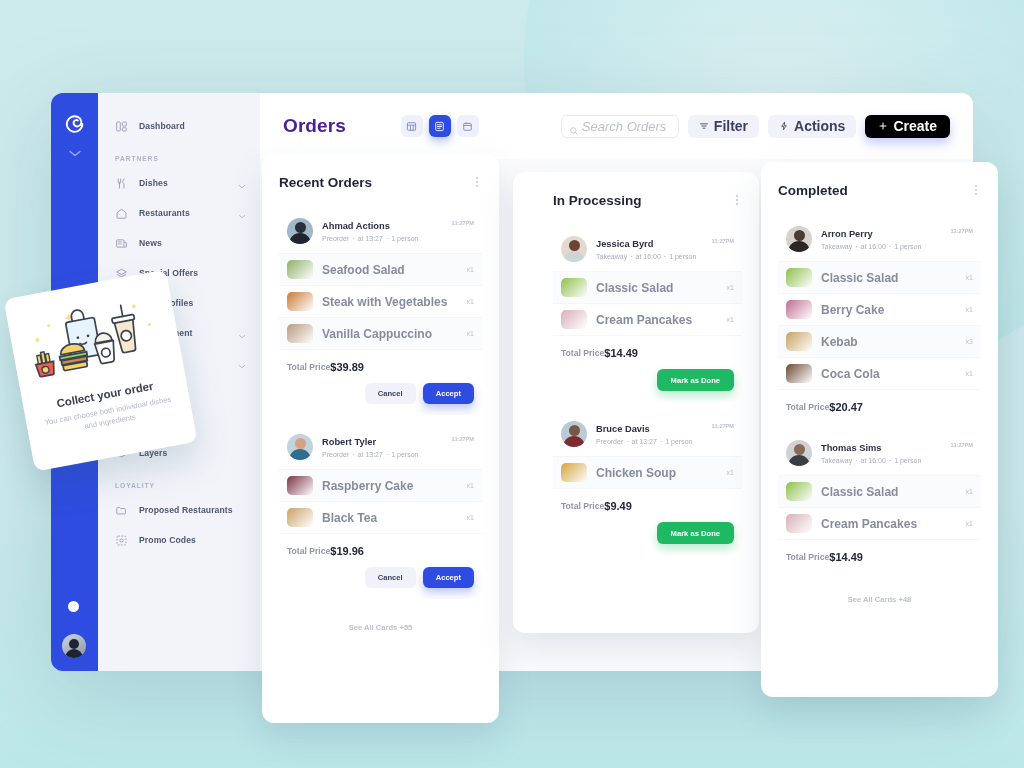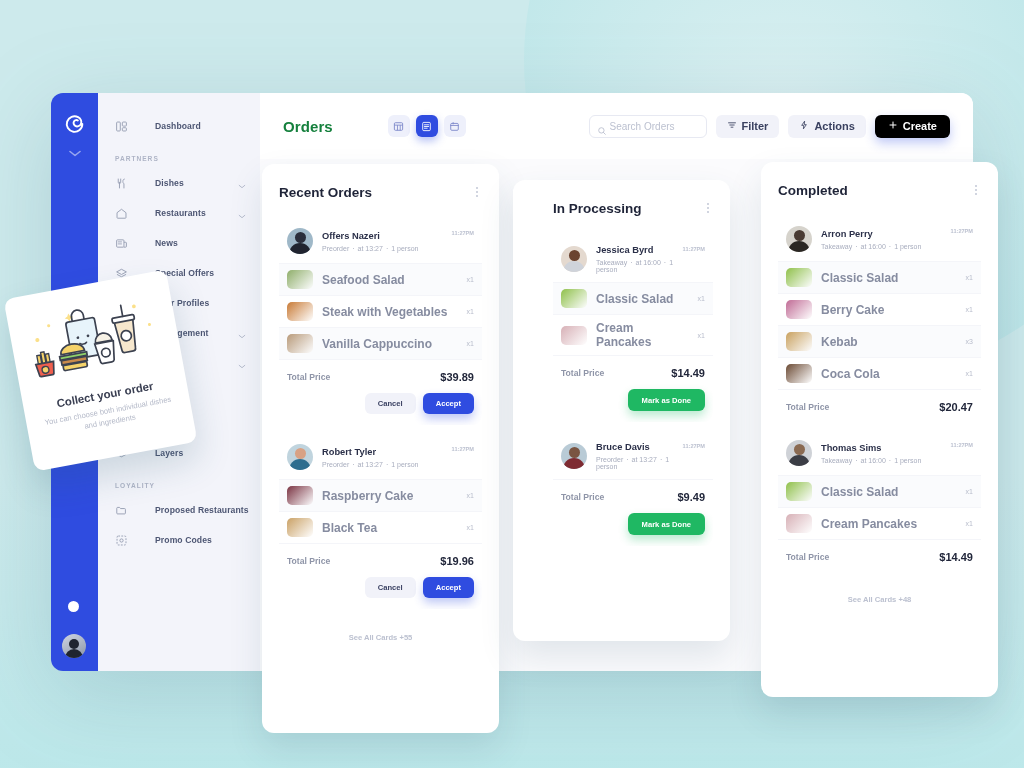--- a/index.html
+++ b/index.html
@@ -66,62 +66,62 @@
     position: absolute; left: 47px; top: 0; width: 162px; height: 578px;
     background: #f3f4fa;
   }
   .nav-item {
     display: flex; align-items: center; gap: 11px;
     height: 30px; padding: 0 14px 0 17px;
     color: #4d5673; font-size: 8.6px; font-weight: bold;
     letter-spacing: .1px;
   }
   .nav-item .ico { width: 13px; height: 13px; flex: none; color: #9aa1b5; }
-  .nav-item .lbl { flex: 1; white-space: nowrap; margin-left: 16px; }
+  .nav-item .lbl { flex: 1; white-space: nowrap; }
   .nav-item .chev { width: 8px; height: 5px; color: #b3b9ca; flex:none; }
   .nav-sec {
     padding: 0 17px; margin: 14px 0 6px;
     font-size: 6.6px; letter-spacing: 1px; color: #aeb4c6; font-weight: bold;
   }
 
   
   .main {
     position: absolute; left: 209px; top: 0; width: 713px; height: 578px;
     background: #fdfdfe; border-radius: 0 12px 12px 0;
   }
   .topbar {
     position: relative; height: 66px;
     background: #ffffff; border-radius: 0 12px 0 0;
     display: flex; align-items: center; padding: 0 23px;
   }
-  .page-title { font-size: 15px; color: #15803d; font-weight: bold; letter-spacing: .1px; }
+  .page-title { font-size: 19px; color: #4c1d95; font-weight: bold; letter-spacing: .1px; }
   .view-toggle { display: flex; gap: 6px; margin-left: 55px; }
   .vbtn {
     width: 22px; height: 22px; border-radius: 6px;
     background: #eef0fb; color: #7b86c9;
     display: flex; align-items: center; justify-content: center;
   }
   .vbtn.active { background: #2f4ce0; color: #fff; box-shadow: 0 4px 9px rgba(47,76,224,.35); }
   .vbtn svg { width: 11px; height: 11px; }
   .spacer { flex: 1; }
   .search {
     position: relative; width: 118px; height: 23px;
     border: 1px solid #e7e9f2; border-radius: 6px; background: #fff;
     display: flex; align-items: center; padding-left: 20px;
   }
   .search .sico { position: absolute; left: 7px; top: 6px; width: 10px; height: 10px; color: #b9bece; }
   .search input {
     border: none; outline: none; width: 92px;
-    font-size: 10px; color: #6d7490; font-family: "Liberation Sans", sans-serif;
+    font-size: 13px; color: #6d7490; font-family: "Liberation Sans", sans-serif; font-style: italic;
   }
   .search input::placeholder { color: #bcc1d0; }
   .tbtn {
     height: 23px; border-radius: 6px; background: #f1f2f9;
     display: flex; align-items: center; gap: 5px; padding: 0 11px;
-    font-size: 11px; font-weight: bold; color: #3a4160; margin-left: 9px;
+    font-size: 14px; font-weight: bold; color: #3a4160; margin-left: 9px;
   }
   .tbtn svg { width: 10px; height: 10px; color: #3a4160; }
   .tbtn.primary {
     background: #000000; color: #fff; padding: 0 13px;
     box-shadow: 0 5px 11px rgba(47,76,224,.30);
   }
   .tbtn.primary svg { color: #fff; }
 
   
   .board {
@@ -131,22 +131,22 @@
 
   
   .col {
     position: absolute;
     background: #ffffff;
     border-radius: 12px;
     box-shadow: 0 16px 34px rgba(50,86,110,0.13);
     padding: 0 17px;
     overflow: hidden;
   }
-  #col-recent   { left: 262px; top: 164px; width: 237px; height: 569px; }
-  #col-process  { left: 513px; top: 180px; width: 217px; height: 461px; padding-left: 40px; }
+  #col-recent   { left: 262px; top: 154px; width: 237px; height: 569px; }
+  #col-process  { left: 513px; top: 172px; width: 246px; height: 461px; padding-left: 40px; }
   #col-complete { left: 761px; top: 162px; width: 237px; height: 535px; }
 
   .col-head {
     display: flex; align-items: center; justify-content: space-between;
     height: 56px;
   }
   .col-title { font-size: 13.5px; font-weight: bold; color: #1f2438; }
   .dots { display:flex; flex-direction: column; gap: 2px; align-items:center; padding: 4px; }
   .dots i { width: 2px; height: 2px; border-radius: 50%; background: #c2c7d6; display:block; }
 
@@ -178,21 +178,21 @@
   }
   .dish:nth-of-type(even) { background: #fafbfd; }
   .thumb {
     width: 26px; height: 19px; border-radius: 5px; flex: none;
     background-size: cover;
   }
   .dname { flex: 1; font-size: 12px; color: #868ca0; font-weight: bold; }
   .dqty { font-size: 7px; color: #b8bdcc; }
 
   .total {
-    display: flex; align-items: center; justify-content: space-between;
+    display: flex; align-items: center; 
     padding: 11px 8px 2px 8px;
   }
   .tlabel { font-size: 8.6px; color: #8f95a8; font-weight: bold; }
   .tvalue { font-size: 11px; color: #22273b; font-weight: bold; }
 
   .actions { display: flex; justify-content: flex-end; gap: 7px; padding: 8px 8px 11px 8px; }
   .btn {
     height: 21px; border-radius: 6px; padding: 0 13px;
     display: flex; align-items: center; justify-content: center;
     font-size: 7.6px; font-weight: bold;
@@ -475,21 +475,21 @@
       </div>
     </div>
     <div class="order">
       <div class="order-head">
         <div class="avatar">
           <div class="sky" style="background:#9fb8c8"></div>
           <div class="p-head" style="background:#2a2e3b"></div>
           <div class="p-body" style="background:#20242f"></div>
         </div>
         <div class="ohead-txt">
-          <div class="oname">Offers Nazeri</div>
+          <div class="oname">Ahmad Actions</div>
           <div class="ometa">Preorder<span>·</span>at 13:27<span>·</span>1 person</div>
         </div>
         <div class="otime">11:27PM</div>
       </div>
       <div class="dish">
         <div class="thumb" style="background: linear-gradient(135deg, rgb(143, 174, 106), rgba(255, 255, 255, 0.55));"></div>
         <div class="dname">Seafood Salad</div>
         <div class="dqty">x1</div>
       </div>
       <div class="dish">
@@ -590,20 +590,25 @@
         <div class="avatar">
           <div class="sky" style="background:#b9cbd6"></div>
           <div class="p-head" style="background:#7a5542"></div>
           <div class="p-body" style="background:#7e2b32"></div>
         </div>
         <div class="ohead-txt">
           <div class="oname">Bruce Davis</div>
           <div class="ometa">Preorder<span>·</span>at 13:27<span>·</span>1 person</div>
         </div>
         <div class="otime">11:27PM</div>
+      </div>
+      <div class="dish">
+        <div class="thumb" style="background: linear-gradient(135deg, rgb(216, 164, 60), rgba(255, 255, 255, 0.55));"></div>
+        <div class="dname">Chicken Soup</div>
+        <div class="dqty">x1</div>
       </div>
       <div class="total">
         <div class="tlabel">Total Price</div>
         <div class="tvalue">$9.49</div>
       </div>
       <div class="actions">
         <div class="btn btn-done">Mark as Done</div>
       </div>
     </div>
   </div>

